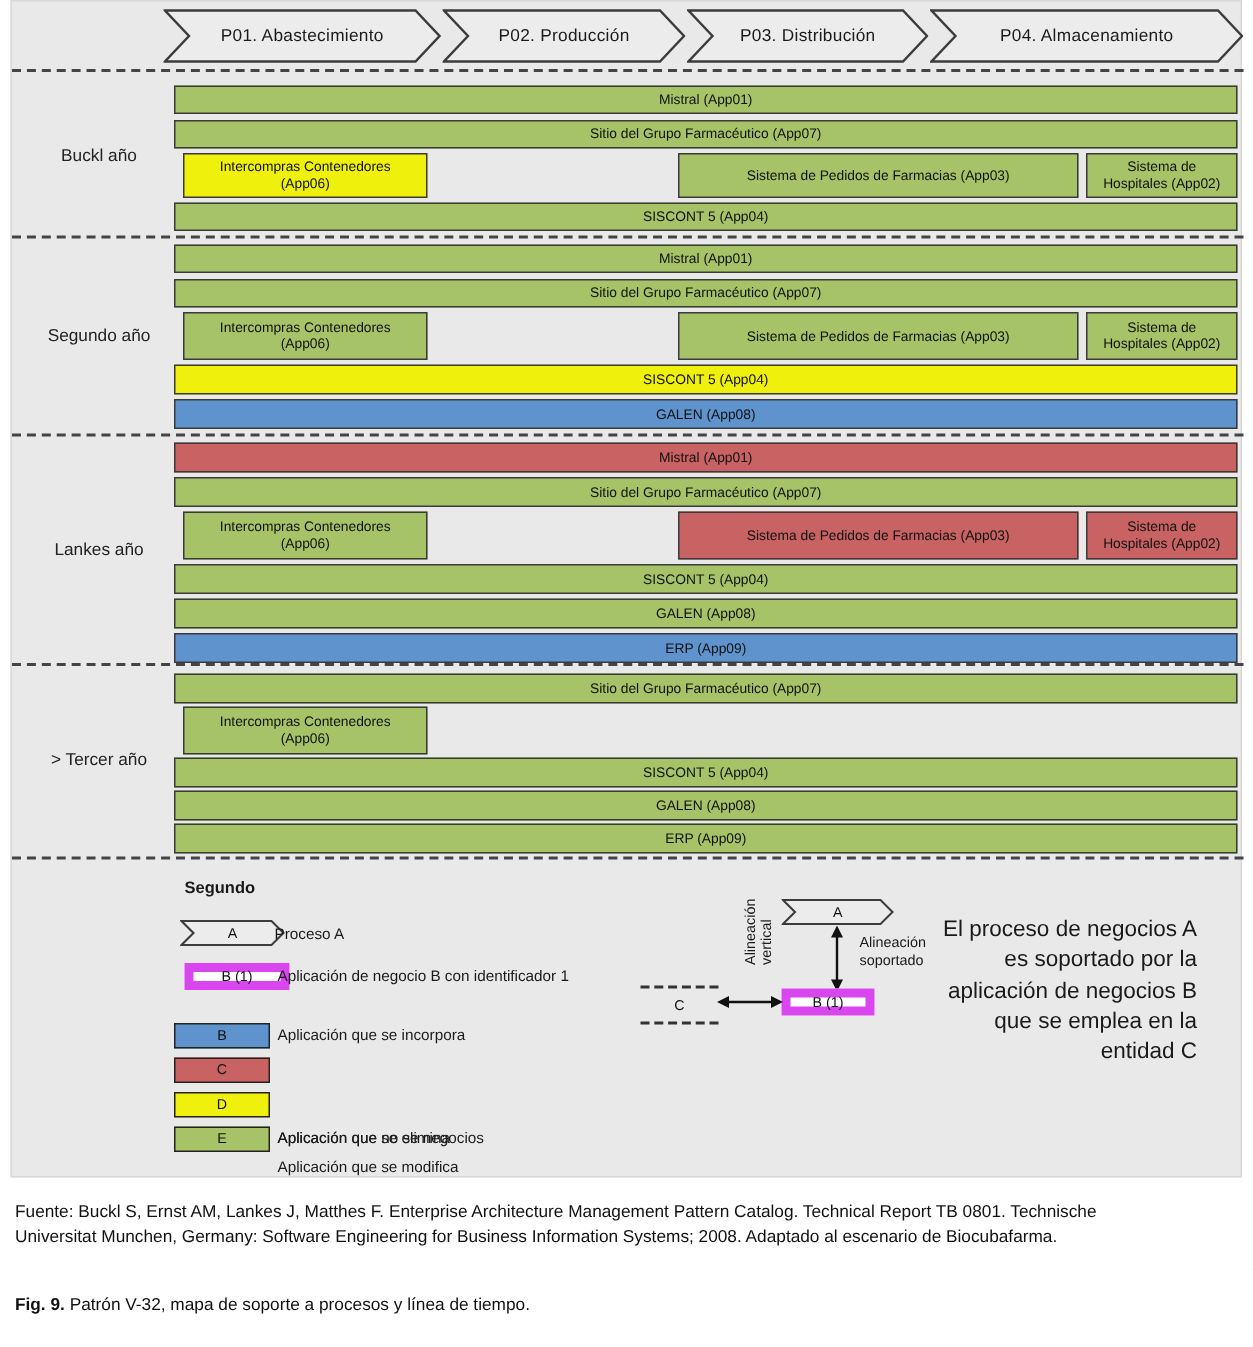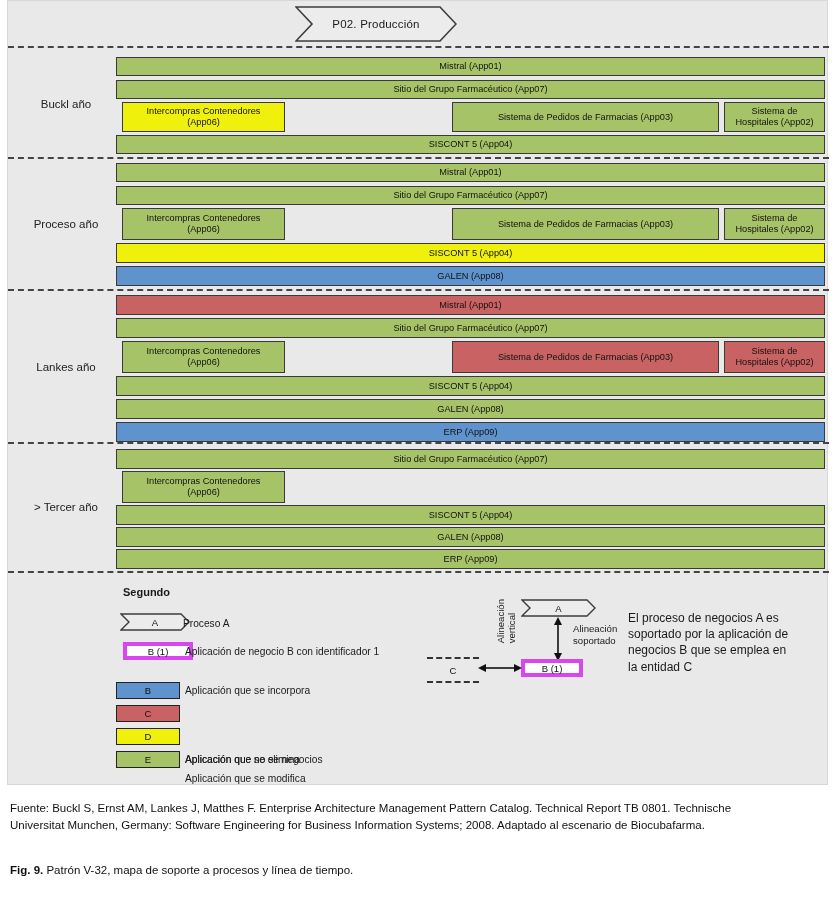--- a/index.html
+++ b/index.html
@@ -24,49 +24,67 @@
   .green{background:#a7c368;}
   .yellow{background:#f0f00d;}
   .blue{background:#5f93cd;}
   .red{background:#c96262;}
 
   
   .legend-title{position:absolute;font-size:11px;font-weight:bold;color:#1a1a1a;}
   .lg-row-txt{position:absolute;font-size:10.2px;color:#1a1a1a;white-space:nowrap;}
   .swatch{position:absolute;box-sizing:border-box;border:1px solid #222;width:64px;height:17px;
           display:flex;align-items:center;justify-content:center;font-size:9.5px;color:#111;}
-  .lg-box{position:absolute;box-sizing:border-box;border:4px solid #d946ef;background:#ffffff;
+  .lg-box{position:absolute;box-sizing:border-box;border:6px solid #d946ef;background:#ffffff;
           display:flex;align-items:center;justify-content:center;font-size:9.5px;color:#111;}
 
   .vert-txt{position:absolute;font-size:9.6px;color:#1a1a1a;
             writing-mode:vertical-rl;transform:rotate(180deg);white-space:nowrap;line-height:1.15;}
   .diag-txt{position:absolute;font-size:9.6px;color:#1a1a1a;line-height:1.25;white-space:nowrap;}
-  .desc-txt{position:absolute;font-size:12px;color:#1a1a1a;line-height:1.35;width:170px;}
+  .desc-txt{position:absolute;font-size:15px;color:#1a1a1a;line-height:1.35;width:170px;text-align:right;}
 
   
   .source{position:absolute;left:10px;top:800px;width:760px;font-size:11.5px;color:#111;line-height:1.45;}
   .figcap{position:absolute;left:10px;top:864px;width:800px;font-size:11.5px;color:#111;}
   .figcap b{font-weight:bold;}
 </style>
 </head>
 <body>
 
 <div class="figure">
 
   <div class="proc-header">
 
+    <div class="chev" style="left:0px;width:185px;">
+      <svg width="185" height="36" viewBox="0 0 185 36">
+          <polygon points="1,1 168,1 184,18 168,35 1,35 17,18" fill="#ececec" stroke="#3c3c3c" stroke-width="1.6"></polygon>
+        </svg>
+      <div class="lbl">P01. Abastecimiento</div>
+    </div>
 
     <div class="chev" style="left:186px;width:162px;text-align:right;">
       <svg width="162" height="36" viewBox="0 0 162 36">
           <polygon points="1,1 145,1 161,18 145,35 1,35 17,18" fill="#ececec" stroke="#3c3c3c" stroke-width="1.6"></polygon>
         </svg>
       <div class="lbl">P02. Producción</div>
     </div>
 
-
+    <div class="chev" style="left:349px;width:161px;">
+      <svg width="161" height="36" viewBox="0 0 161 36">
+          <polygon points="1,1 144,1 160,18 144,35 1,35 17,18" fill="#ececec" stroke="#3c3c3c" stroke-width="1.6"></polygon>
+        </svg>
+      <div class="lbl">P03. Distribución</div>
+    </div>
+
+    <div class="chev" style="left:511px;width:209px;">
+      <svg width="209" height="36" viewBox="0 0 209 36">
+          <polygon points="1,1 192,1 208,18 192,35 1,35 17,18" fill="#ececec" stroke="#3c3c3c" stroke-width="1.6"></polygon>
+        </svg>
+      <div class="lbl">P04. Almacenamiento</div>
+    </div>
   </div>
 
   <div class="rowsep" style="top:45px;"></div>
   <div class="rowsep" style="top:156px;"></div>
   <div class="rowsep" style="top:288px;"></div>
   <div class="rowsep" style="top:441px;"></div>
   <div class="rowsep" style="top:570px;"></div>
 
   <div class="year-label" style="top:97px;">Buckl año</div>
 
@@ -76,21 +94,21 @@
     <span>Intercompras Contenedores</span>
     <span>(App06)</span>
   </div>
   <div class="bar green" style="left:444px;top:101px;width:267px;height:30px;">Sistema de Pedidos de Farmacias (App03)</div>
   <div class="bar green" style="left:716px;top:101px;width:101px;height:30px;flex-direction:column;">
     <span>Sistema de</span>
     <span>Hospitales  (App02)</span>
   </div>
   <div class="bar green" style="left:108px;top:134px;width:709px;height:19px;">SISCONT 5 (App04)</div>
 
-  <div class="year-label" style="top:217px;">Proceso año</div>
+  <div class="year-label" style="top:217px;">Segundo año</div>
 
   <div class="bar green" style="left:108px;top:162px;width:709px;height:19px;">Mistral (App01)</div>
   <div class="bar green" style="left:108px;top:185px;width:709px;height:19px;">Sitio del Grupo Farmacéutico (App07)</div>
   <div class="bar green" style="left:114px;top:207px;width:163px;height:32px;flex-direction:column;">
     <span>Intercompras Contenedores</span>
     <span>(App06)</span>
   </div>
   <div class="bar green" style="left:444px;top:207px;width:267px;height:32px;">Sistema de Pedidos de Farmacias (App03)</div>
   <div class="bar green" style="left:716px;top:207px;width:101px;height:32px;flex-direction:column;">
     <span>Sistema de</span>

